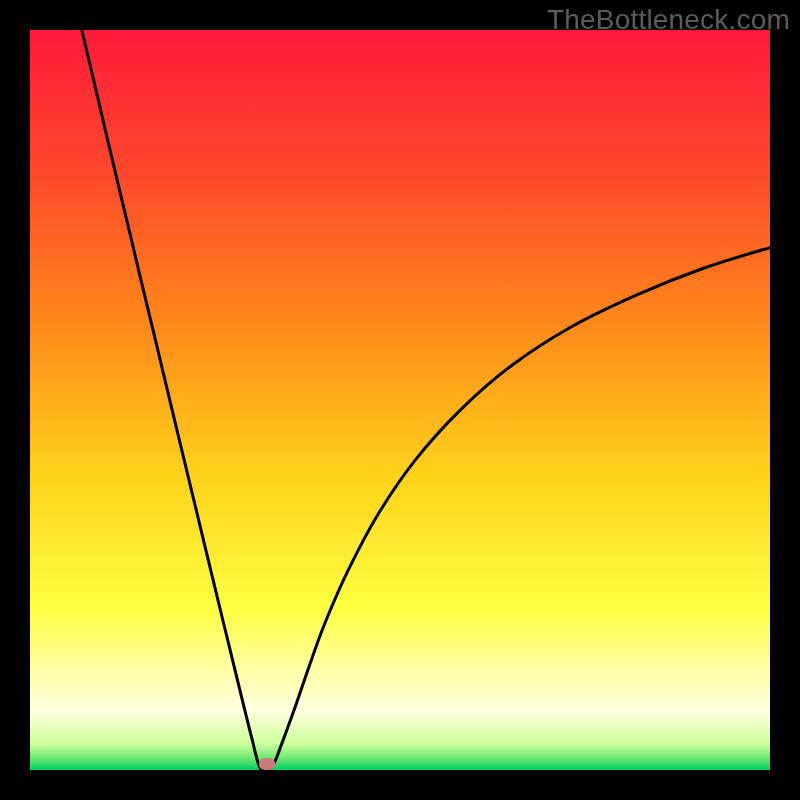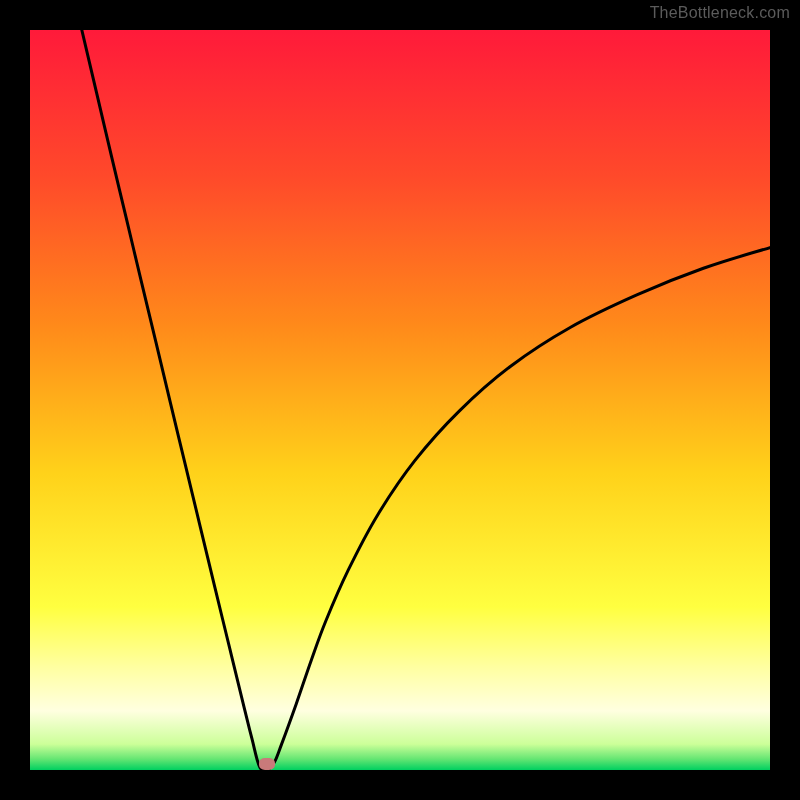--- a/index.html
+++ b/index.html
@@ -15,21 +15,21 @@
     position: relative;
     width: 800px;
     height: 800px;
     background: #000;
   }
   .watermark {
     position: absolute;
     top: 4px;
     right: 10px;
     color: #5b5b5b;
-    font-size: 16px;
+    font-size: 28px;
     font-weight: 400;
     letter-spacing: 0.2px;
     z-index: 5;
     user-select: none;
   }
   .plot-frame {
     position: absolute;
     left: 30px;
     top: 30px;
     width: 740px;

